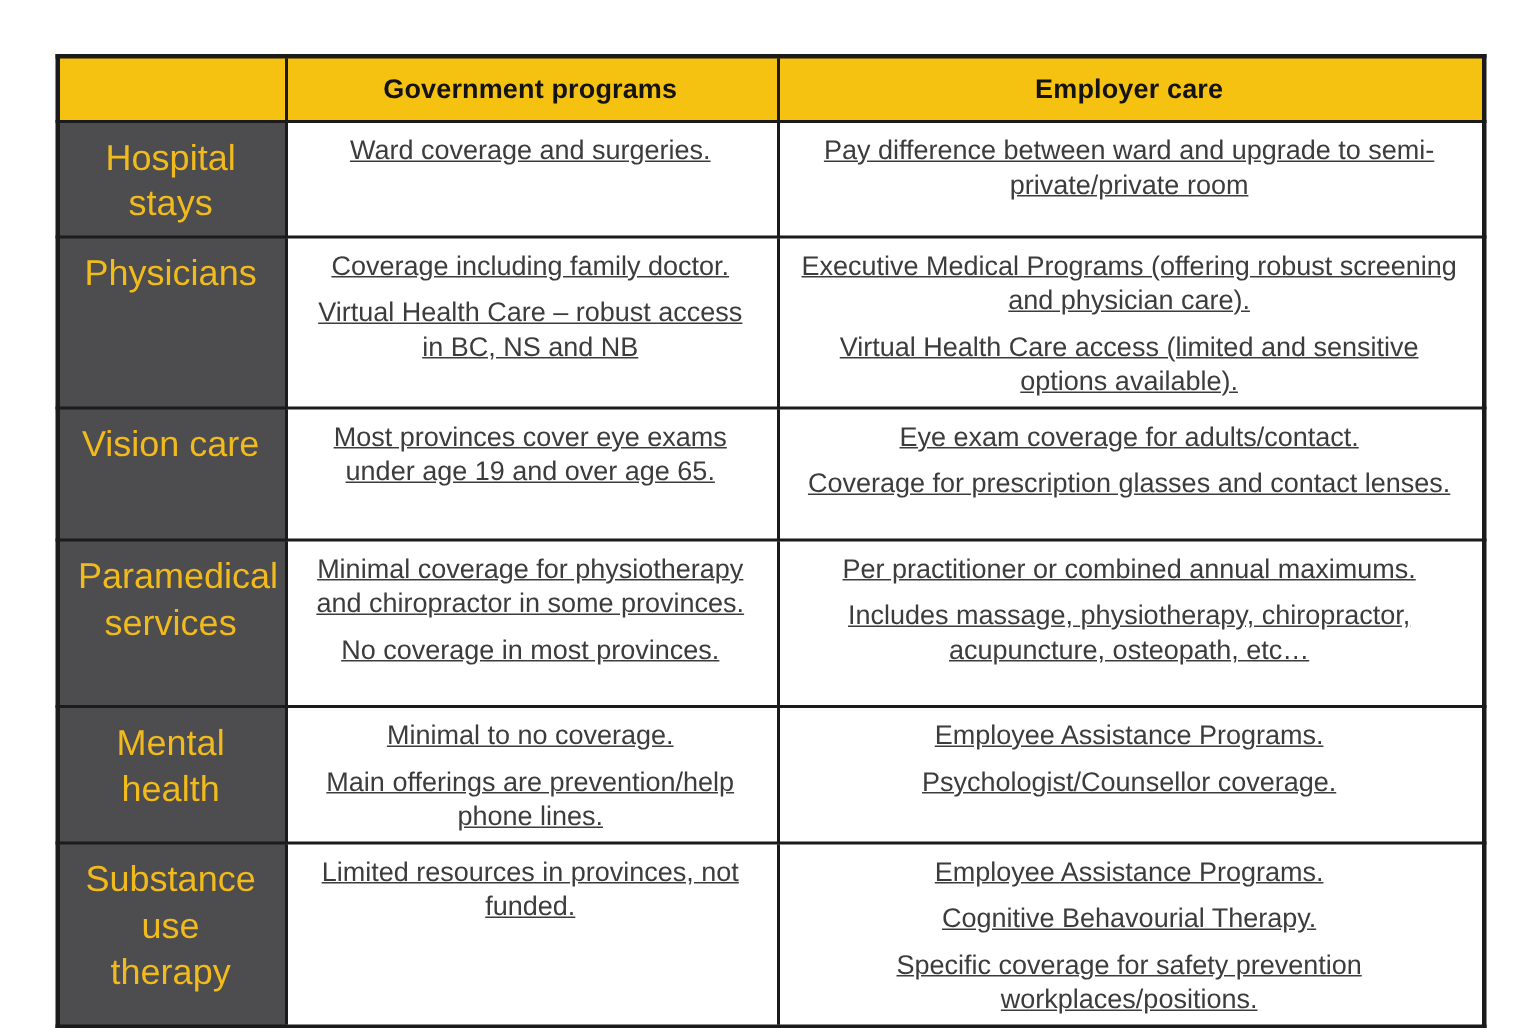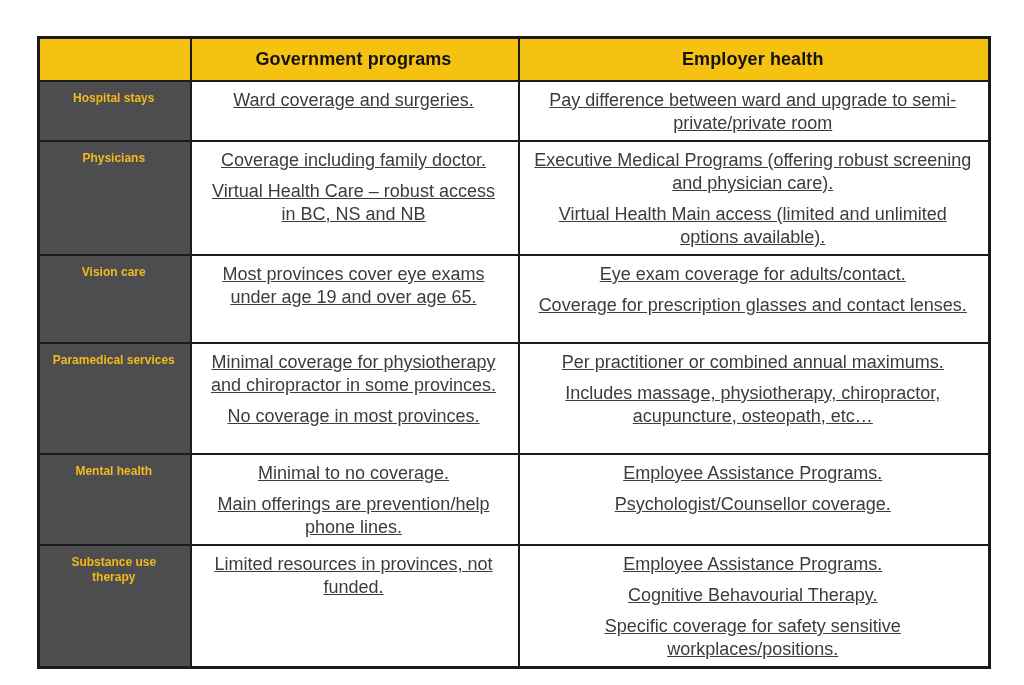--- a/index.html
+++ b/index.html
@@ -45,22 +45,22 @@
     background: var(--header-bg);
     color: var(--header-text);
     font-size: 18px;
     font-weight: 700;
     padding: 10px 14px 9px 12px;
     letter-spacing: 0.1px;
   }
   tbody th.row-label {
     background: var(--label-bg);
     color: var(--label-text);
-    font-size: 12px;
-    font-weight: 700;
+    font-size: 24px;
+    font-weight: 400;
     line-height: 1.28;
     padding-top: 9px;
   }
   tbody td {
     background: var(--cell-bg);
     color: var(--body-text);
     font-size: 18px;
     line-height: 1.28;
     text-decoration: underline;
   }
@@ -83,42 +83,42 @@
   <table class="benefits">
     <colgroup>
       <col class="c-label">
       <col class="c-gov">
       <col class="c-emp">
     </colgroup>
     <thead>
       <tr class="h-header">
         <th></th>
         <th>Government programs</th>
-        <th>Employer health</th>
+        <th>Employer care</th>
       </tr>
     </thead>
     <tbody>
         <tr class="h-row-0">
           <th class="row-label">Hospital stays</th>
           <td>
             <p>Ward coverage and surgeries.</p>
           </td>
           <td>
             <p>Pay difference between ward and upgrade to semi-private/private room</p>
           </td>
         </tr>
         <tr class="h-row-1">
           <th class="row-label">Physicians</th>
           <td>
             <p>Coverage including family doctor.</p>
             <p>Virtual Health Care – robust access in BC, NS and NB</p>
           </td>
           <td>
             <p>Executive Medical Programs (offering robust screening and physician care).</p>
-            <p>Virtual Health Main access (limited and unlimited options available).</p>
+            <p>Virtual Health Care access (limited and sensitive options available).</p>
           </td>
         </tr>
         <tr class="h-row-2">
           <th class="row-label">Vision care</th>
           <td>
             <p>Most provinces cover eye exams under age 19 and over age 65.</p>
           </td>
           <td>
             <p>Eye exam coverage for adults/contact.</p>
             <p>Coverage for prescription glasses and contact lenses.</p>
@@ -147,18 +147,18 @@
           </td>
         </tr>
         <tr class="h-row-5">
           <th class="row-label">Substance use therapy</th>
           <td>
             <p>Limited resources in provinces, not funded.</p>
           </td>
           <td>
             <p>Employee Assistance Programs.</p>
             <p>Cognitive Behavourial Therapy.</p>
-            <p>Specific coverage for safety sensitive workplaces/positions.</p>
+            <p>Specific coverage for safety prevention workplaces/positions.</p>
           </td>
         </tr>
       </tbody>
   </table>
 </div>
 
 </body></html>

